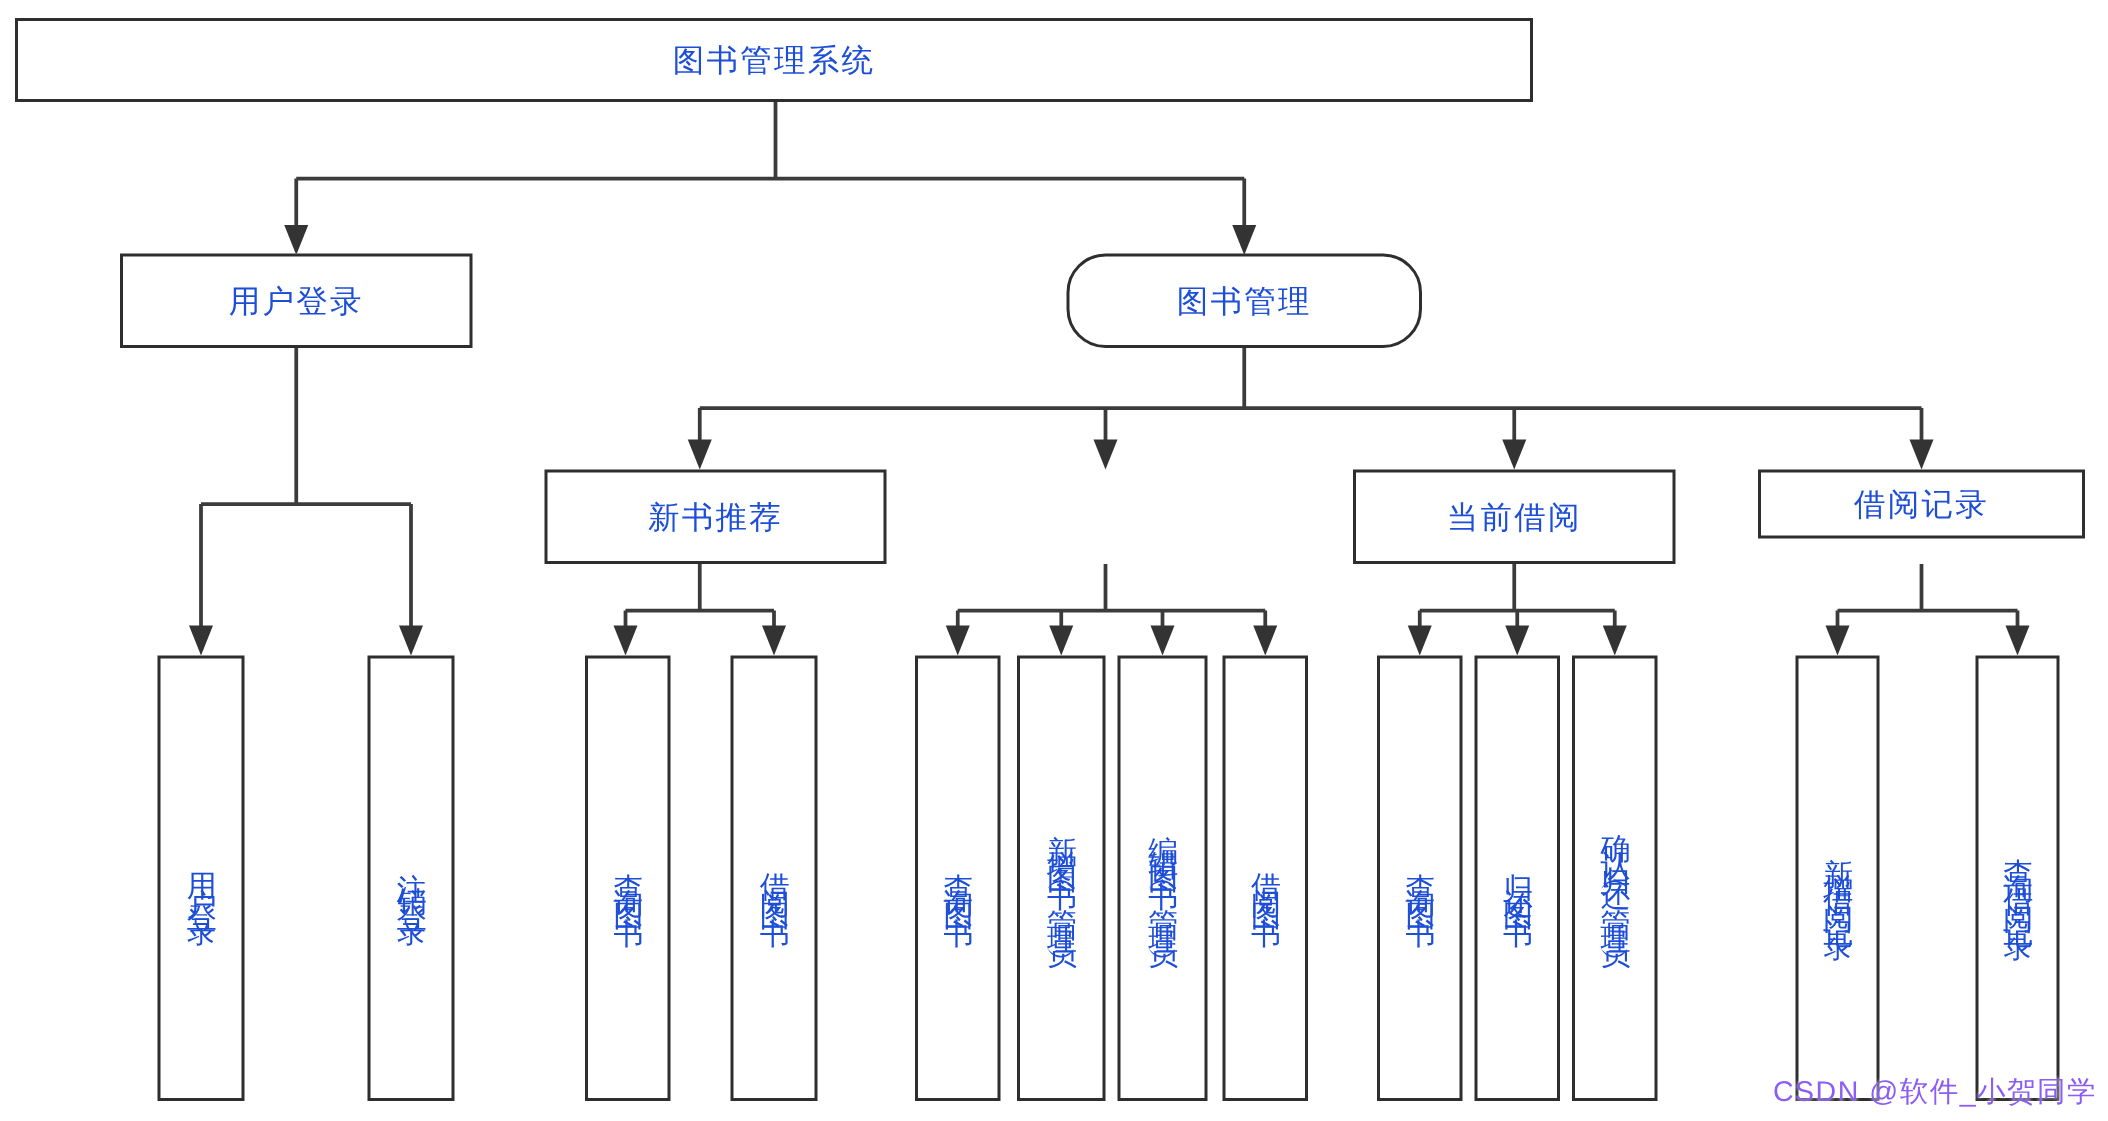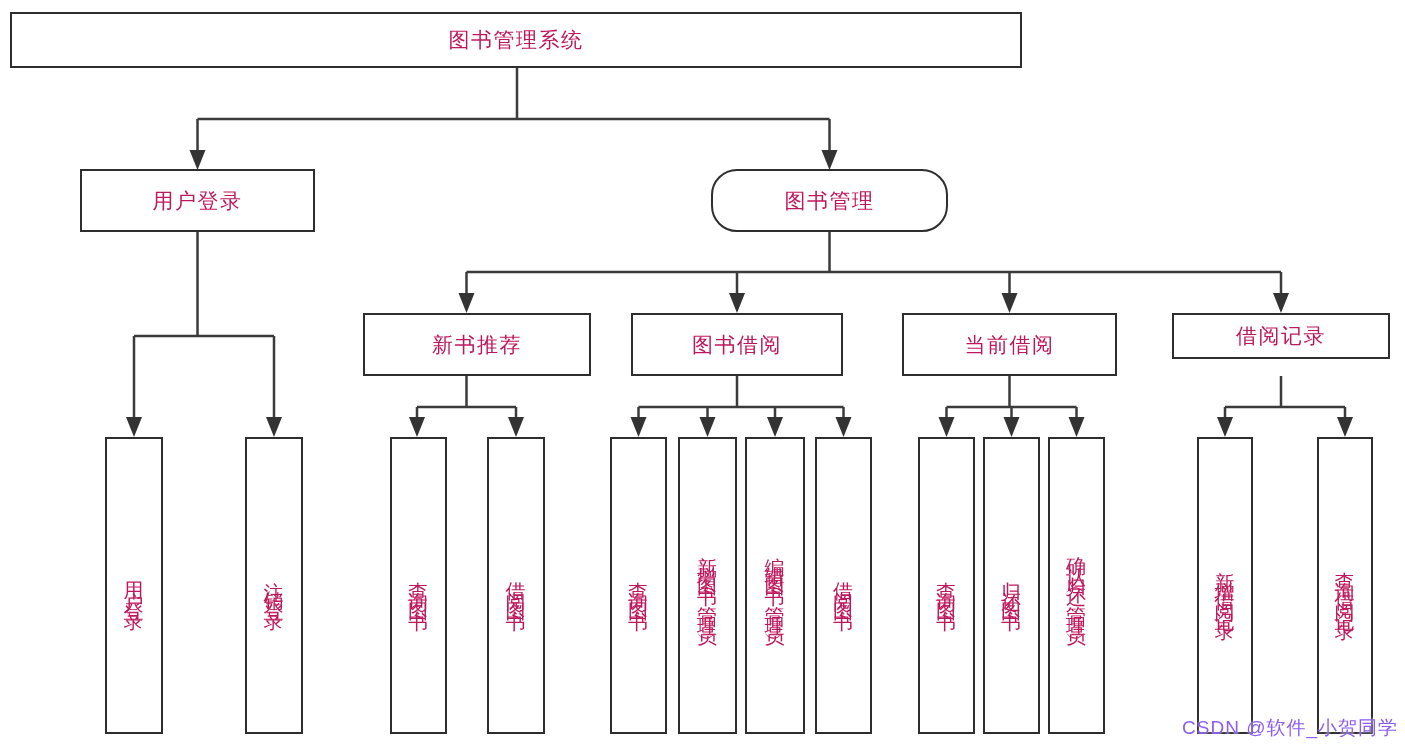--- a/index.html
+++ b/index.html
@@ -18,21 +18,21 @@
     z-index: 1;
   }
   .node {
     position: absolute;
     background: #ffffff;
     border: 2.5px solid #2e2e2e;
     box-sizing: border-box;
     display: flex;
     align-items: center;
     justify-content: center;
-    color: #be185d;
+    color: #1d4ed8;
     z-index: 2;
   }
   .h-node { font-size: 21px; letter-spacing: 1.5px; }
   .v-node .v-text {
     writing-mode: vertical-rl;
     font-size: 20px;
     letter-spacing: 10px;
     line-height: 1.0;
     white-space: nowrap;
   }
@@ -99,23 +99,20 @@
   <div class="node h-node" style="left:80px; top:169px; width:235px; height:63px;">
     <span>用户登录</span>
   </div>
   <div class="node h-node" style="left:711px; top:169px; width:237px; height:63px;border-radius:26px;">
     <span>图书管理</span>
   </div>
 
   <div class="node h-node" style="left:363px; top:313px; width:228px; height:63px;">
     <span>新书推荐</span>
   </div>
-  <div class="node h-node" style="left:631px; top:313px; width:212px; height:63px;">
-    <span>图书借阅</span>
-  </div>
   <div class="node h-node" style="left:902px; top:313px; width:215px; height:63px;">
     <span>当前借阅</span>
   </div>
   <div class="node h-node" style="left:1172px; top:313px; width:218px; height:46px;">
     <span>借阅记录</span>
   </div>
 
   <div class="node v-node" style="left:105px; top:437px; width:58px; height:297px;">
     <span class="v-text">用户登录</span>
   </div>

